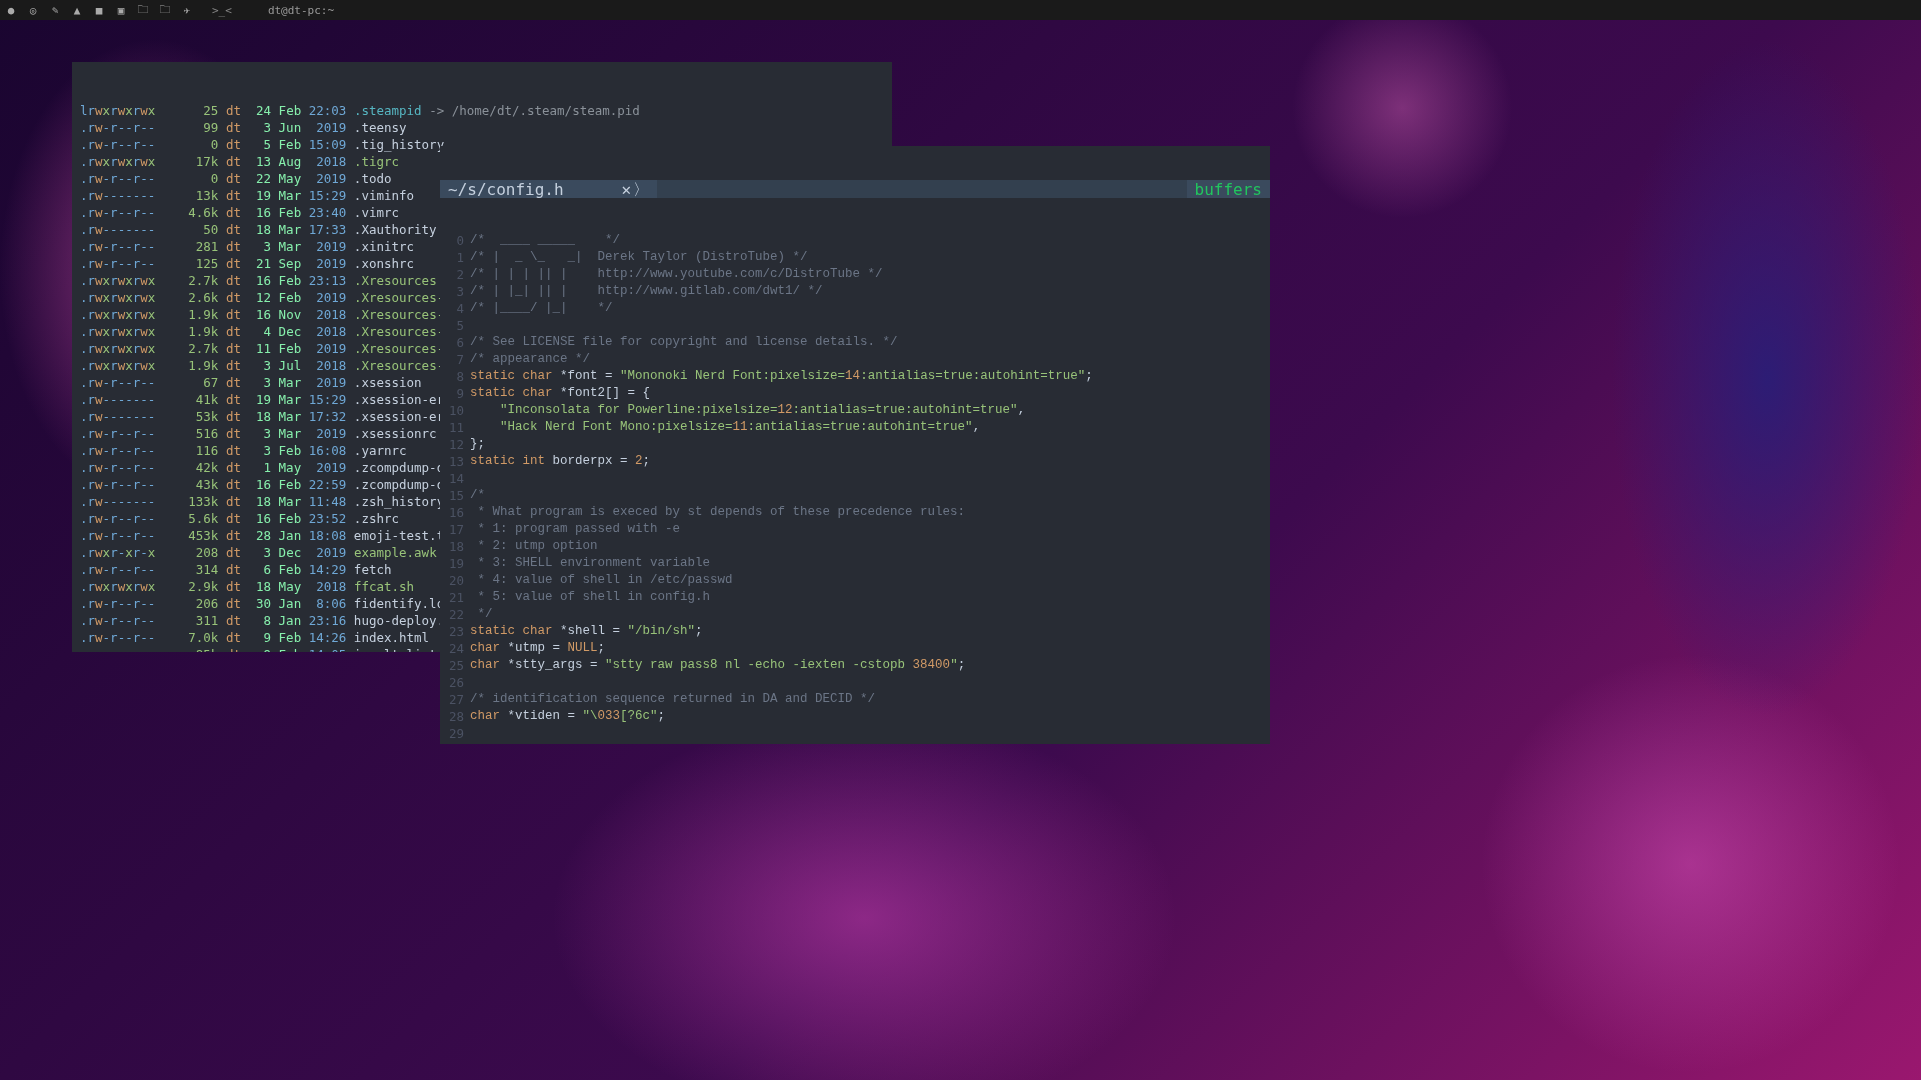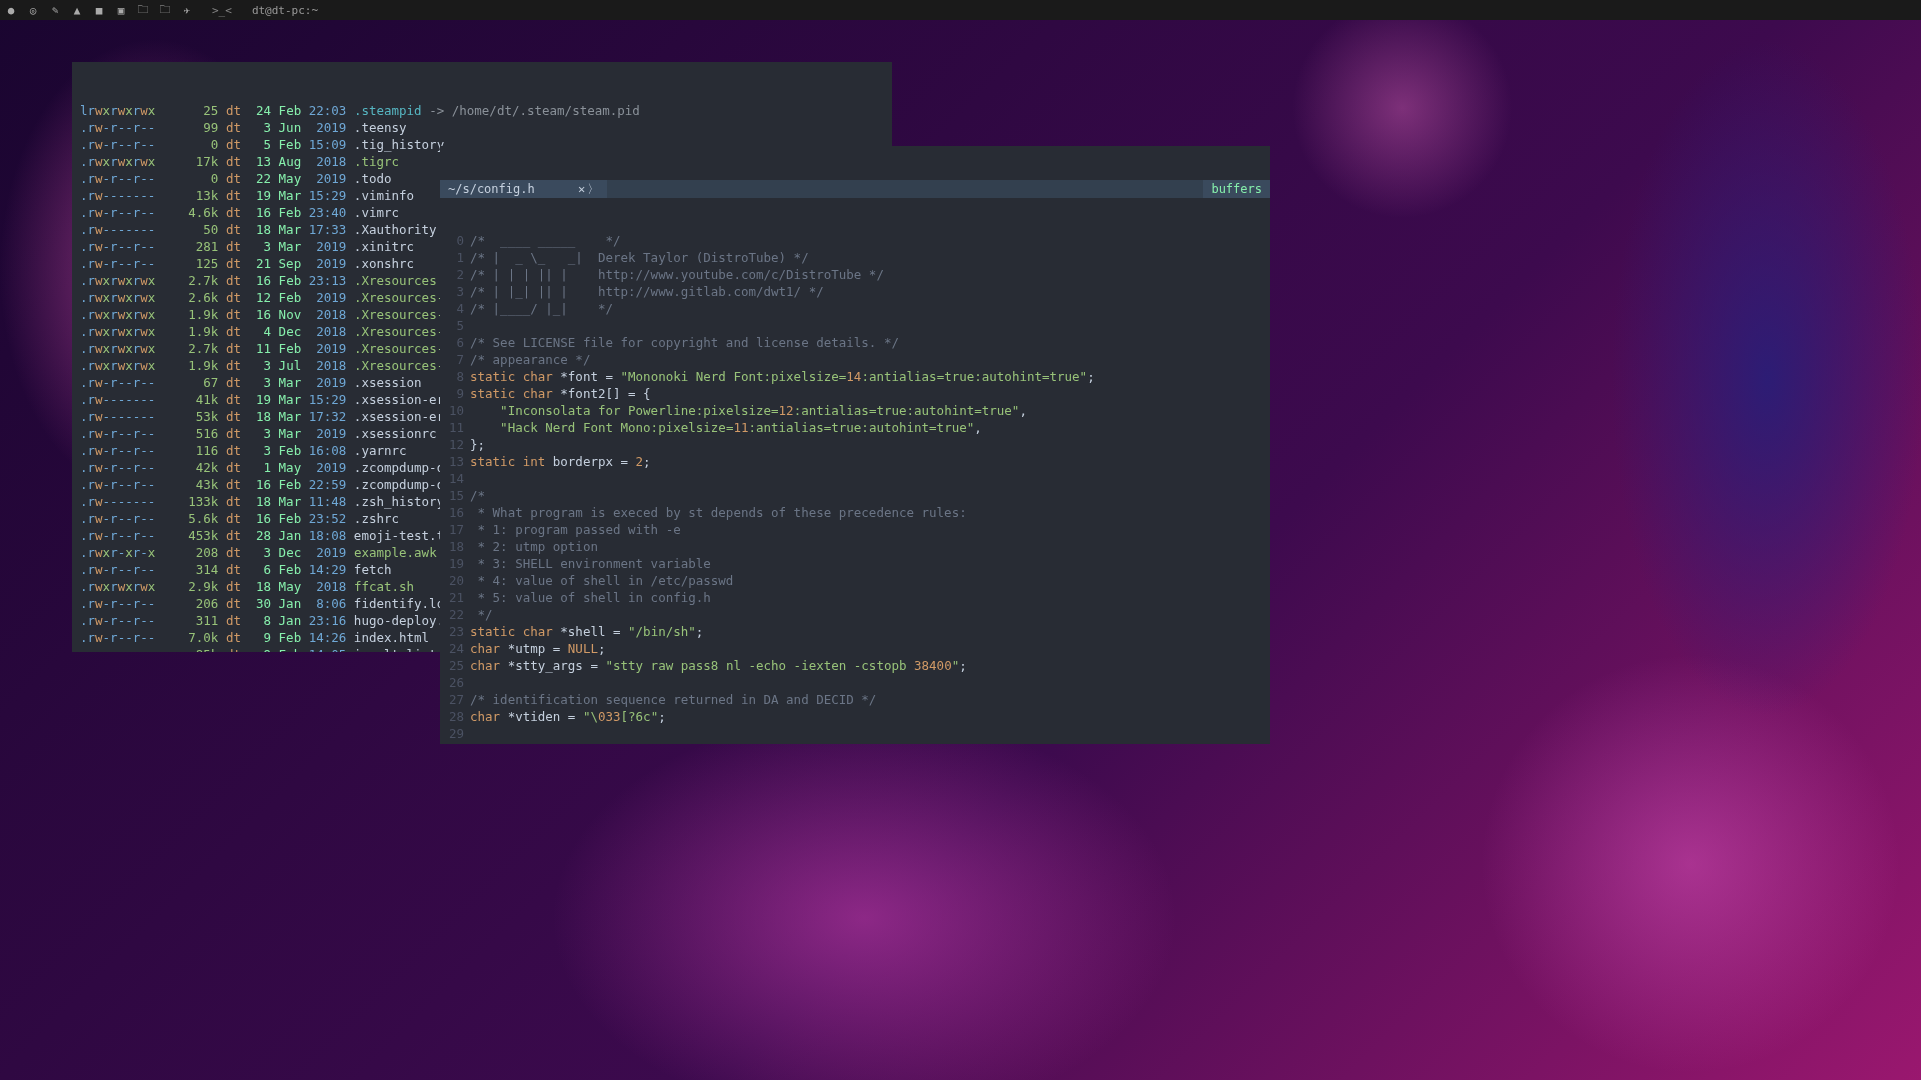--- a/index.html
+++ b/index.html
@@ -27,21 +27,21 @@
   }
   
   .topbar {
     position: absolute; top: 0; left: 0; right: 0; height: 20px;
     background: #1a1a1a; display: flex; align-items: center;
     color: #b0b0b0; font-size: 11px; z-index: 5;
   }
   .topbar .tray { display: flex; align-items: center; }
   .topbar .tray span { width: 22px; text-align: center; color: #aaa; }
   .topbar .tag { margin-left: 14px; color: #888; }
-  .topbar .title { margin-left: 20px; color: #999; }
+  .topbar .title { margin-left: 36px; color: #999; }
   
   .term {
     position: absolute;
     background: #282c34;
     line-height: 17px;
     font-size: 12.5px;
     white-space: pre;
     overflow: hidden;
     z-index: 2;
   }
@@ -52,27 +52,27 @@
   .perm .x { color: #98c379; }
   .size { color: #98c379; display:inline-block; width: 48px; text-align:right; }
   .user { color: #d19a66; margin-top: 41px; }
   .date { color: #86efac; }
   .time { color: #6fa8d6; text-align: right; }
   .fname { color: #c5d0de; }
   .fname.exe { color: #98c379; text-align: right; }
   .fname.link { color: #56b6c2; margin-top: 38px; }
   .linktgt { color: #8a9199; }
   
-  .ed-tabbar { display: flex; align-items: center; background: #33404f; height: 18px; font-size: 12px; }
+  .ed-tabbar { display: flex; align-items: center; background: #33404f; height: 18px; font-size: 16px; }
   .ed-tab { display:flex; align-items:center; background:#3a4a5d; color:#c5d0de; padding: 0 8px; height:100%; }
   .ed-tab .chev { color:#c5d0de; margin-left:2px; }
-  .ed-buffers { margin-left:auto; background:#3a4a5d; color:#86efac; padding:0 8px; height:100%; display:flex; align-items:center; }
+  .ed-buffers { margin-left:auto; background:#3a4a5d; color:#22c55e; padding:0 8px; height:100%; display:flex; align-items:center; }
   .ed-body { display:flex; height: calc(100% - 34px); }
   .gutter { width: 30px; text-align: right; color: #4b5263; padding-right: 6px; }
-  .code { flex: 1; }
+  .code { flex: 1; font-family: Liberation Mono, monospace; }
   .code .c  { color: #6b7586; }   
   .code .t  { color: #d19a66; }   
   .code .s  { color: #98c379; }   
   .code .n  { color: #d19a66; }
 </style>
 </head>
 <body>
 
 <div class="topbar">
   <div class="tray" id="tray">

